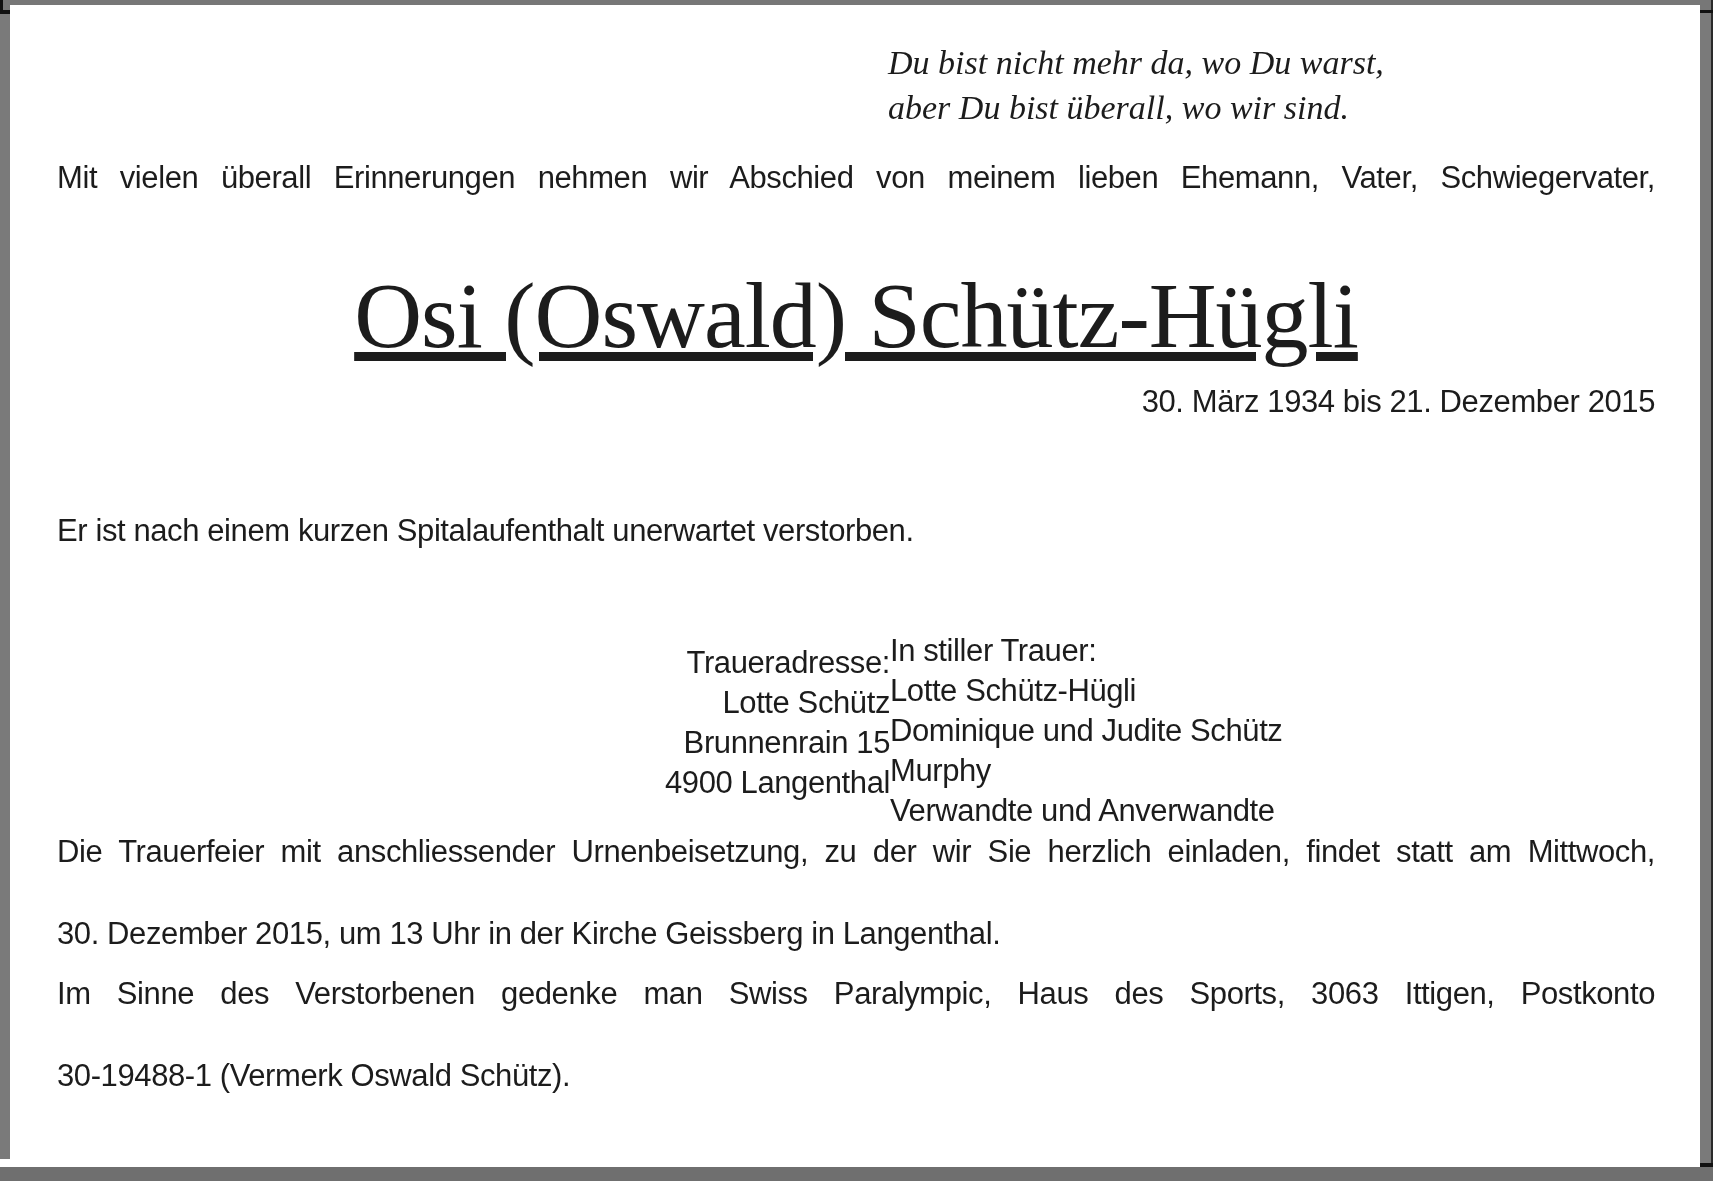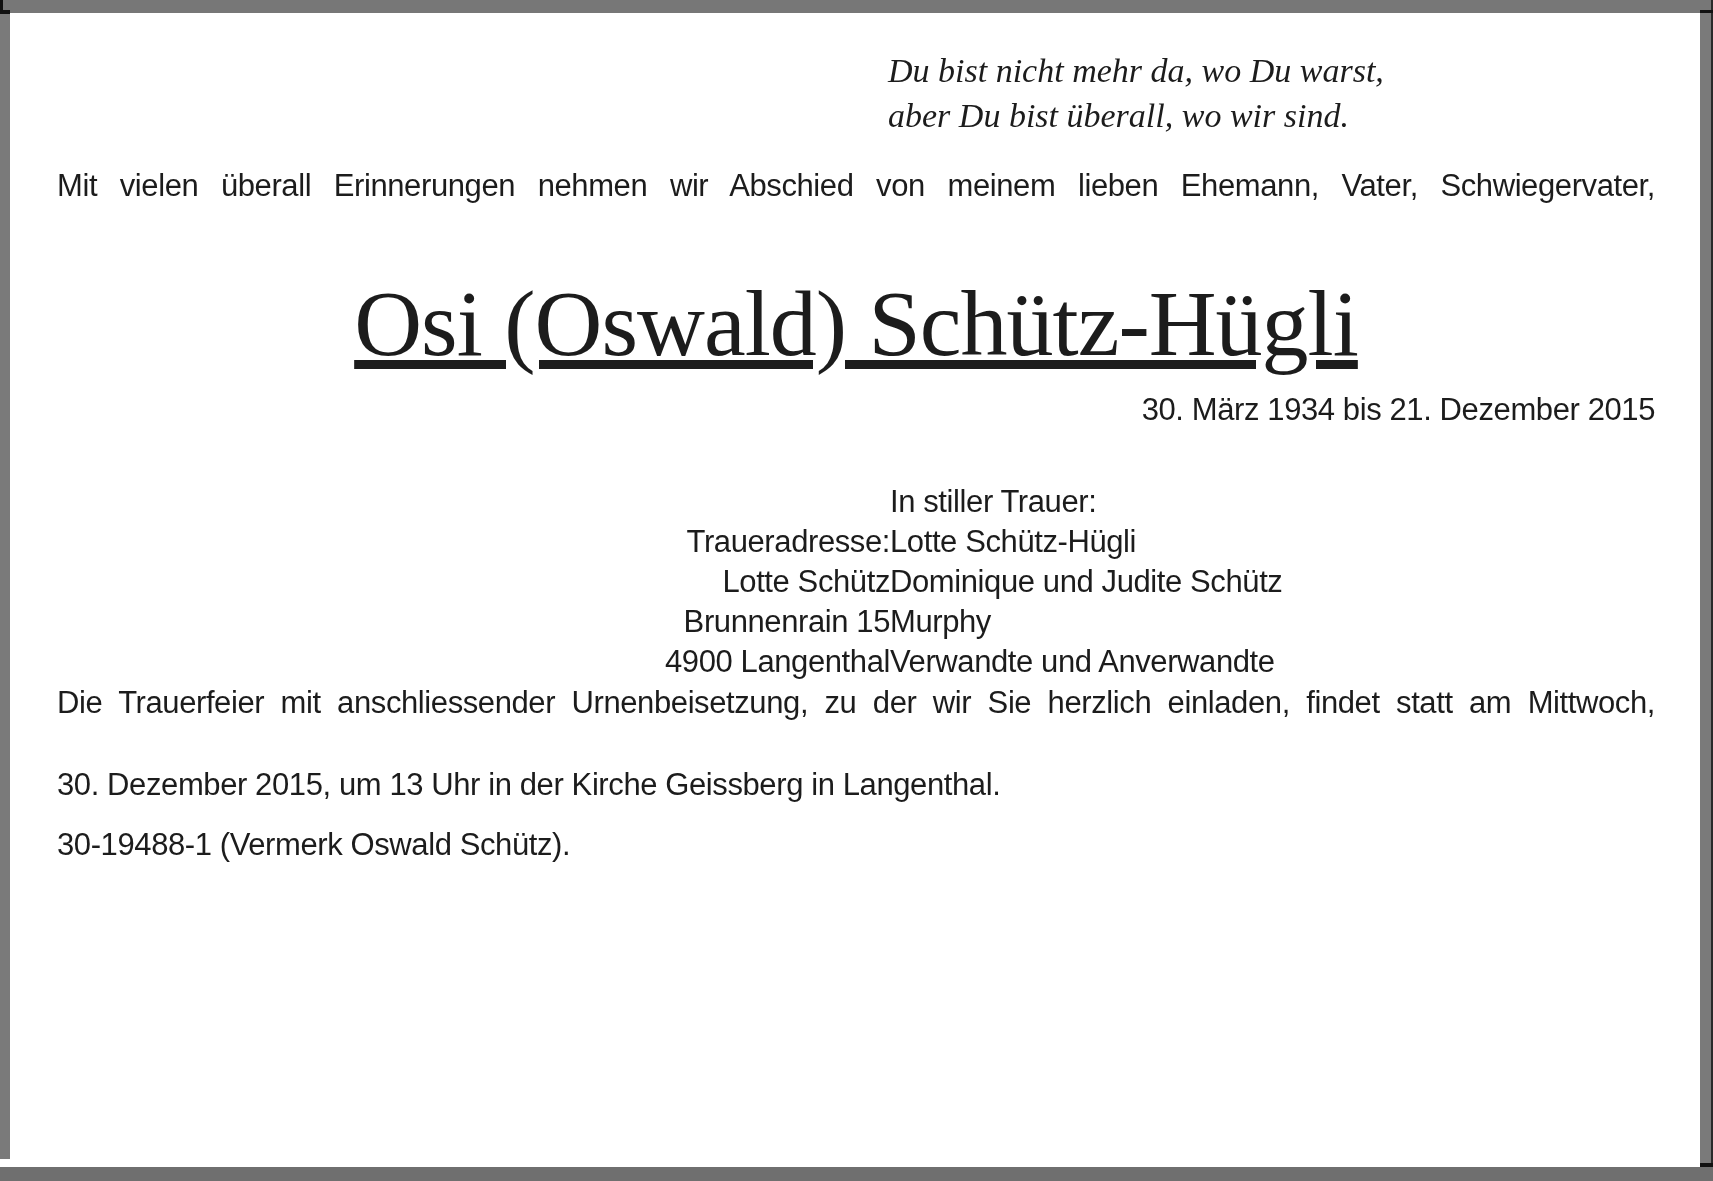--- a/index.html
+++ b/index.html
@@ -19,21 +19,21 @@
   .bar-right  { position: absolute; left: 1700px; top: 13px; width: 11px; height: 1151px; background: #7a7a7a; }
   .edge-right { position: absolute; left: 1711px; top: 0; width: 2px; height: 1167px; background: #2a2a2a; }
   .tick { position: absolute; background: #111111; }
   .tick-tl      { left: 0; top: 10px; width: 10px; height: 4px; }
   .tick-tl-cap  { left: 0; top: 0; width: 3px; height: 13px; }
   .tick-tr      { left: 1700px; top: 10px; width: 13px; height: 3px; }
   .tick-br      { left: 1700px; top: 1163px; width: 13px; height: 4px; }
 
   .page {
     position: absolute;
-    left: 10px; top: 13px;
+    left: 10px; top: 5px;
     width: 1690px; height: 1154px;
     background: #ffffff;
   }
   .content {
     margin-left: 47px;
     width: 1598px;
     padding-top: 35px;
     font-size: 31px;
     line-height: 41px;
     letter-spacing: -0.4px;
@@ -65,21 +65,21 @@
   }
   .life-dates {
     margin-top: 12px;
     text-align: right;
   }
 
   .death-note { margin-top: 88px; }
 
   .cols { margin-top: 52px; display: flex; line-height: 40px; }
   .col-left  { width: 833px; text-align: right; }
-  .col-right { flex: 1; }
+  .col-right { flex: 1; margin-top: 28px; }
   .blank-line { height: 40px; }
 
   .funeral  { }
   .donation { margin-top: 19px; }
 </style>
 </head>
 <body>
 
 <div class="canvas">
 
@@ -102,20 +102,21 @@
       </div>
 
       <div class="intro">
         <div class="jline">Mit vielen überall Erinnerungen nehmen wir Abschied von meinem lieben Ehemann, Vater, Schwiegervater,</div>
       </div>
 
       <div class="deceased-name">Osi (Oswald) Schütz-Hügli</div>
 
       <div class="life-dates">30. März 1934 bis 21. Dezember 2015</div>
 
+      <div class="death-note">Er ist nach einem kurzen Spitalaufenthalt unerwartet verstorben.</div>
 
       <div class="cols">
         <div class="col-left">
           <div class="blank-line"></div>
           <div>Traueradresse:</div>
           <div>Lotte Schütz</div>
           <div>Brunnenrain 15</div>
           <div>4900 Langenthal</div>
         </div>
         <div class="col-right">
@@ -126,18 +127,19 @@
           <div>Verwandte und Anverwandte</div>
         </div>
       </div>
 
       <div class="funeral">
         <div class="jline">Die Trauerfeier mit anschliessender Urnenbeisetzung, zu der wir Sie herzlich einladen, findet statt am Mittwoch,</div>
         <div>30. Dezember 2015, um 13 Uhr in der Kirche Geissberg in Langenthal.</div>
       </div>
 
       <div class="donation">
+        <div class="jline">Im Sinne des Verstorbenen gedenke man Swiss Paralympic, Haus des Sports, 3063 Ittigen, Postkonto</div>
         <div>30-19488-1 (Vermerk Oswald Schütz).</div>
       </div>
 
     </div>
   </div>
 </div>
 
 </body></html>

